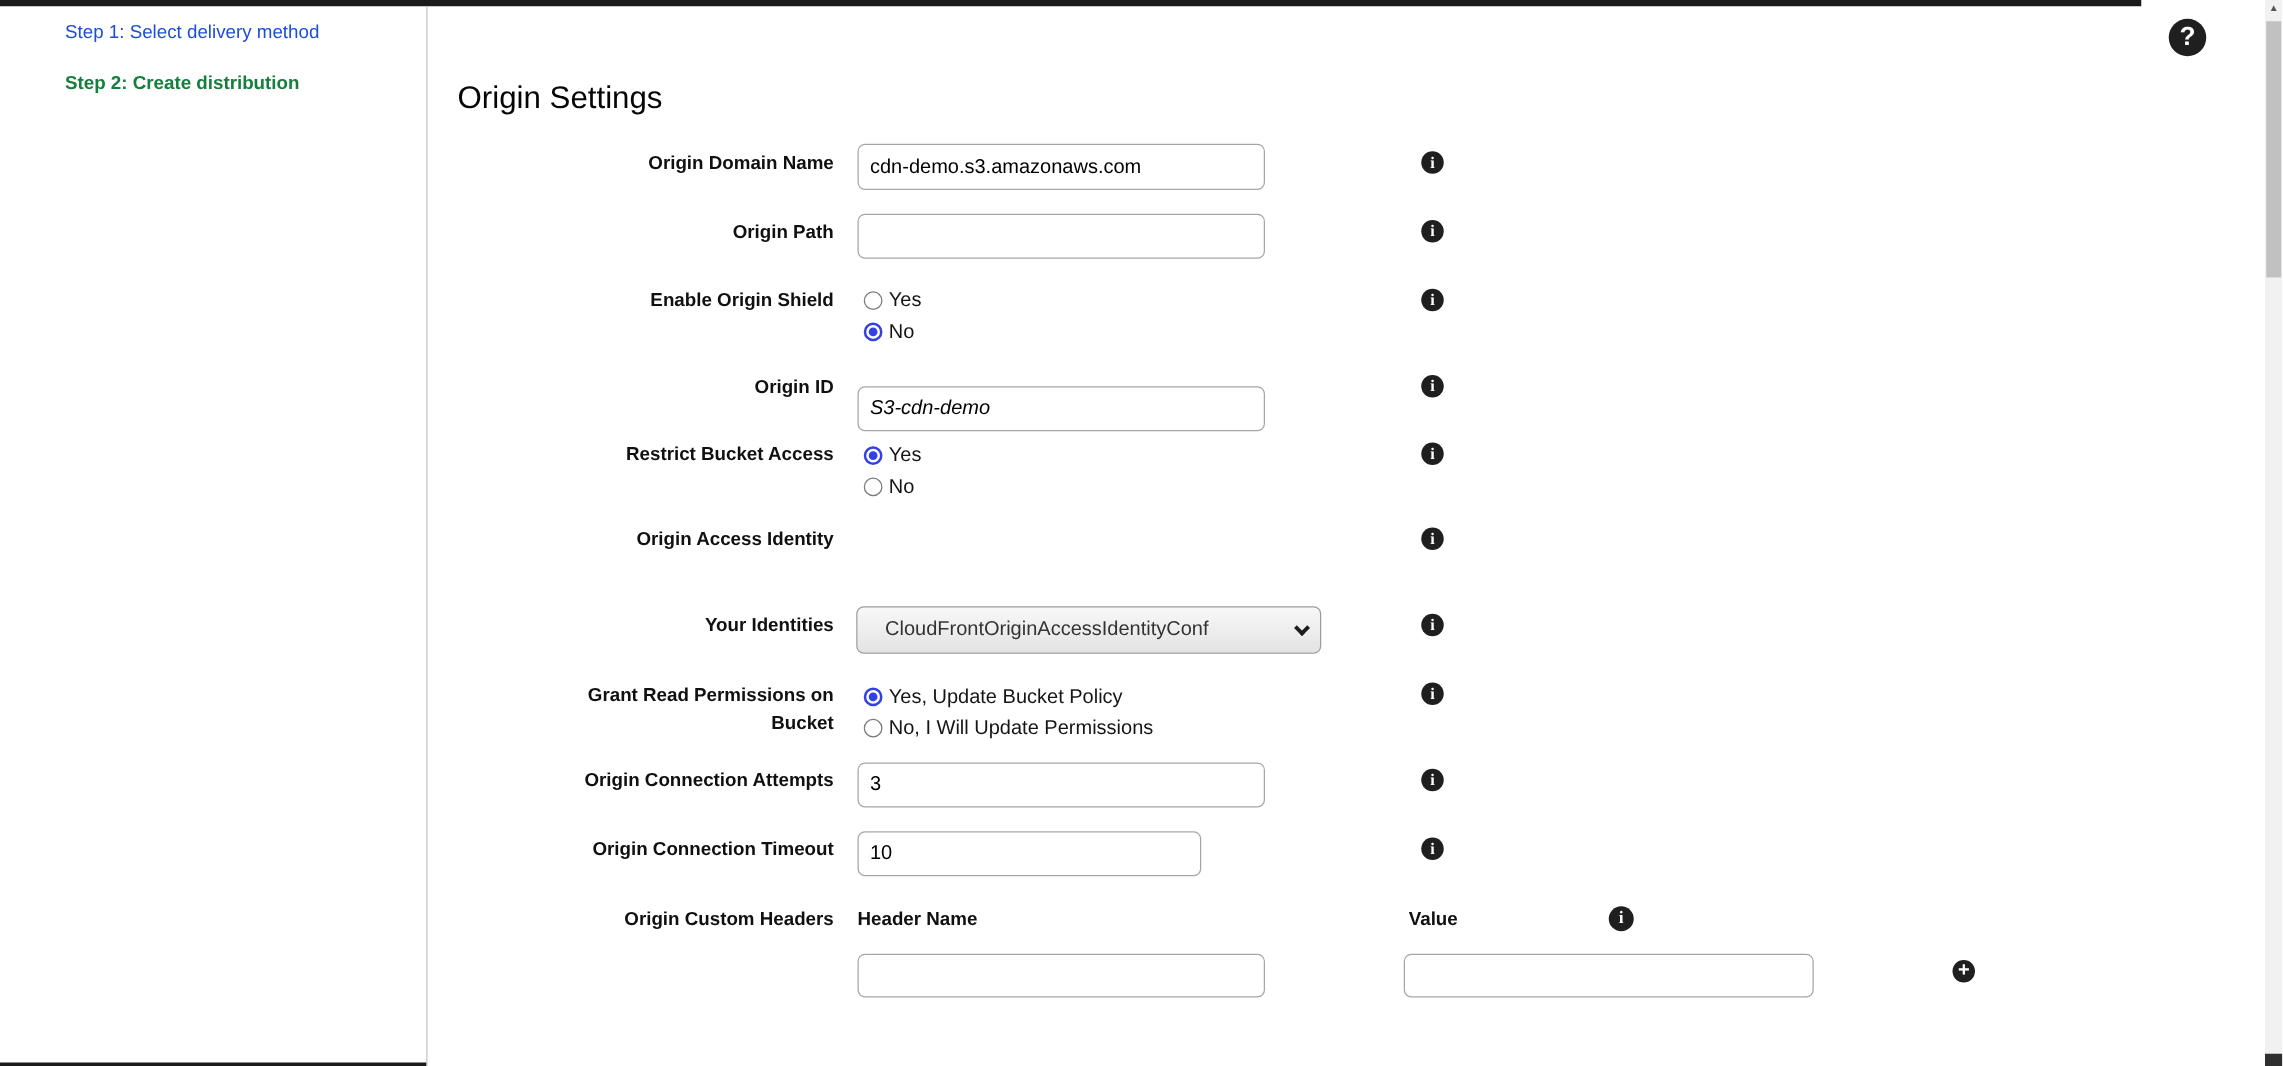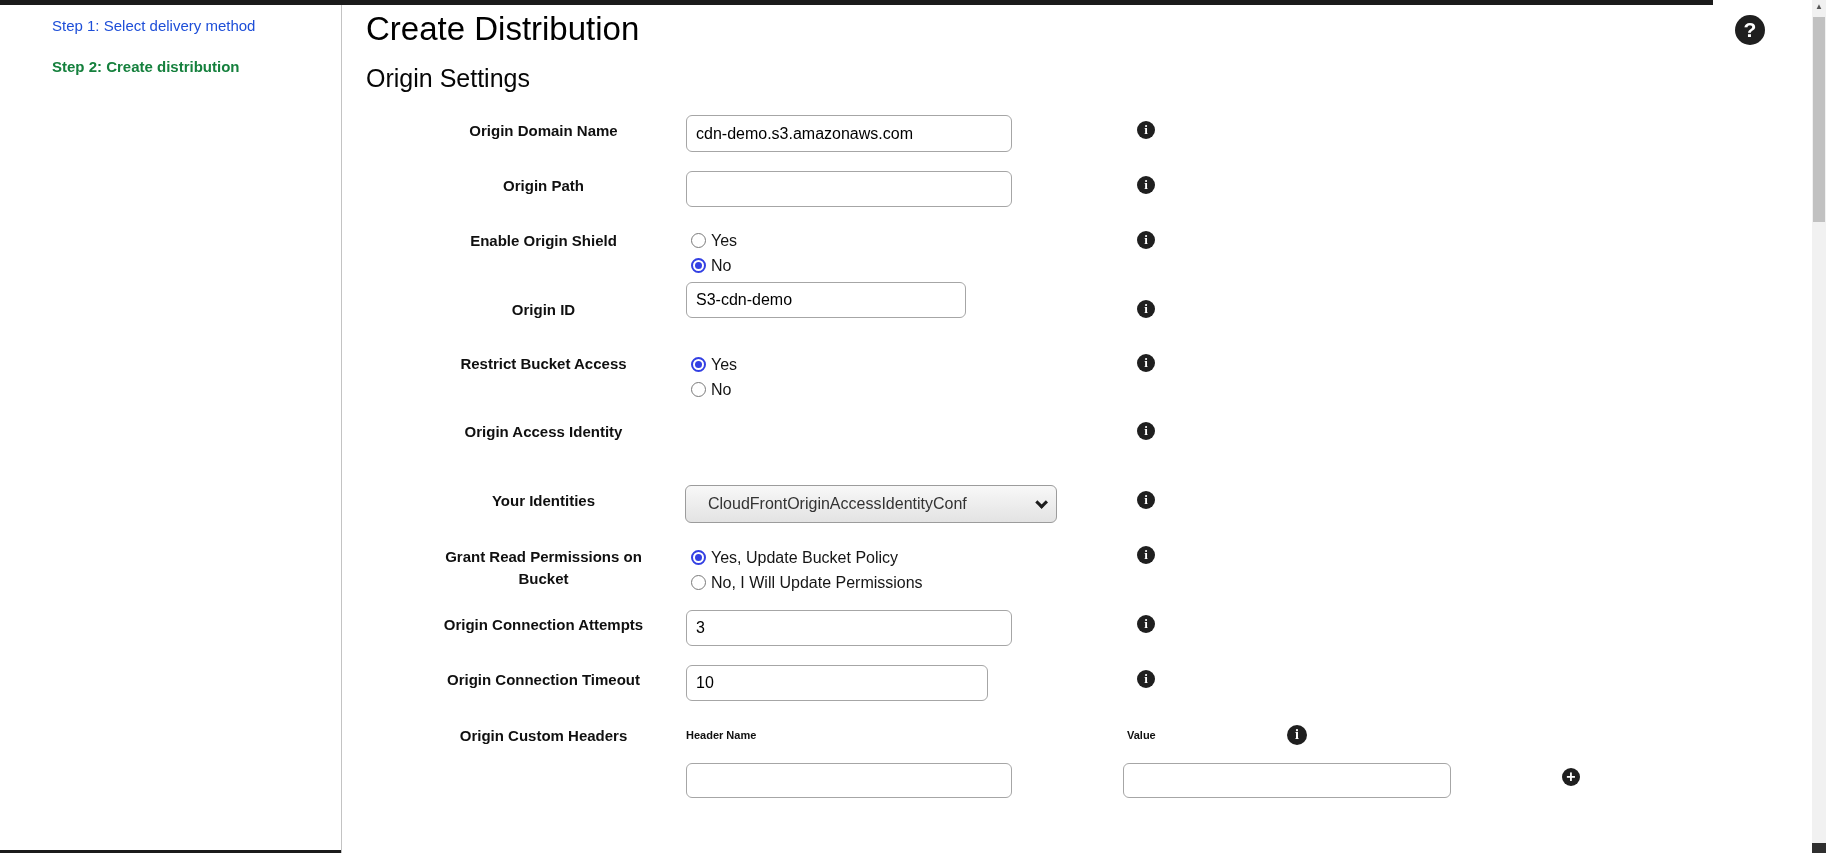--- a/index.html
+++ b/index.html
@@ -17,21 +17,21 @@
 
   .page-title { position:absolute; left:366px; top:10px; font-size:33px; font-weight:400; color:#000; white-space:nowrap; }
   .section-h { position:absolute; left:366px; font-weight:400; color:#060606; white-space:nowrap;text-align:right; }
   .section-origin { top:64px; font-size:25px; }
   .section-cache { top:818px; font-size:28px; }
 
   .help { position:absolute; left:1735px; top:15px; width:30px; height:30px; border-radius:50%;
           background:#1f1f1f; color:#fff; font-size:21px; font-weight:bold;
           display:flex; align-items:center; justify-content:center; cursor:pointer; }
 
-  .flabel { position:absolute; left:420px; width:247px; text-align:center;
+  .flabel { position:absolute; left:420px; width:247px; text-align:right;
             font-size:15px; font-weight:bold; color:#101010; line-height:19px; }
   .flabel.twoline { line-height:22px; }
 
   .tinput { position:absolute; height:36px; border:1px solid #a6a6a6; border-radius:6px;
             font-family:"Liberation Sans", sans-serif; font-size:16px; color:#000;
             padding:16px 9px; background:#fff; outline:none; }
 
   .radio-group { position:absolute; left:691px; }
   .radio-line { display:flex; align-items:center; height:25px; cursor:pointer; }
   .radio { width:15px; height:15px; border-radius:50%; background:#fff; border:1px solid #7a7a7a;
@@ -46,21 +46,21 @@
                display:flex; align-items:center; padding:0 12px 0 22px; cursor:pointer; }
   .selectbox .sel-text { font-size:16px; color:#333; white-space:nowrap; overflow:hidden; flex:1; }
   .chev { width:9px; height:9px; border-right:3px solid #1d1d1d; border-bottom:3px solid #1d1d1d;
           transform:rotate(45deg) translateY(-3px); flex:0 0 9px; margin-left:8px; }
 
   .info { position:absolute; width:18px; height:18px; border-radius:50%; background:#1f1f1f;
           color:#fff; display:flex; align-items:center; justify-content:center;
           font-family:"Liberation Serif", serif; font-size:13px; font-weight:bold; font-style:normal; cursor:pointer; }
   .info.big { width:20px; height:20px; font-size:14px; }
 
-  .sublabel { position:absolute; font-size:11px; font-weight:bold; color:#101010; line-height:19px; white-space:nowrap; }
+  .sublabel { position:absolute; font-size:15px; font-weight:bold; color:#101010; line-height:19px; white-space:nowrap; }
 
   .plus { position:absolute; left:1562px; top:768px; width:18px; height:18px; border-radius:50%;
           background:#1f1f1f; color:#fff; font-size:16px; font-weight:bold; line-height:1;
           display:flex; align-items:center; justify-content:center; cursor:pointer; }
 
   .scrollbar { position:absolute; left:1812px; top:0; width:14px; height:853px; background:#f1f1f1; }
   .scroll-arrow { position:absolute; left:0; top:2px; width:14px; text-align:center;
                   font-size:8px; color:#555; cursor:pointer; }
   .scroll-thumb { position:absolute; left:1px; top:17px; width:12px; height:205px; background:#c1c1c1; cursor:pointer; }
   .scroll-corner { position:absolute; left:0; top:843px; width:14px; height:10px; background:#2f2f2f; }
@@ -70,21 +70,20 @@
 
 <div class="screen">
 
   <div class="topbar"></div>
   <div class="sidebar-divider"></div>
   <div class="sidebar-bottom"></div>
 
   <a class="step step1">Step 1: Select delivery method</a>
   <div class="step step2">Step 2: Create distribution</div>
 
-  <h1 class="page-title">Create Distribution</h1>
   <div class="help">?</div>
 
   <h2 class="section-h section-origin">Origin Settings</h2>
 
   <div class="flabel" style="top:121px">Origin Domain Name</div>
   <input class="tinput" style="left: 686px; top: 115px; width: 326px; height: 37px;" type="text" value="cdn-demo.s3.amazonaws.com">
   <div class="info" style="left:1137px; top:121px">i</div>
 
   <div class="flabel" style="top:176px">Origin Path</div>
   <input class="tinput" style="left: 686px; top: 171px; width: 326px;" type="text" value="">
@@ -97,21 +96,21 @@
       <span class="radio-text">Yes</span>
     </label>
     <label class="radio-line">
       <span class="radio checked"></span>
       <span class="radio-text">No</span>
     </label>
   </div>
   <div class="info" style="left:1137px; top:231px">i</div>
 
   <div class="flabel" style="top:300px">Origin ID</div>
-  <input class="tinput" style="left: 686px; top: 282px; width: 280px;" type="text" value="S3-cdn-demo">
+  <input class="tinput" style="left: 686px; top: 309px; width: 326px; font-style: italic;" type="text" value="S3-cdn-demo">
   <div class="info" style="left:1137px; top:300px">i</div>
 
   <div class="flabel" style="top:354px">Restrict Bucket Access</div>
   <div class="radio-group" style="top:352px">
     <label class="radio-line">
       <span class="radio checked"></span>
       <span class="radio-text">Yes</span>
     </label>
     <label class="radio-line">
       <span class="radio"></span>
@@ -141,21 +140,21 @@
       <span class="radio-text">No, I Will Update Permissions</span>
     </label>
   </div>
   <div class="info" style="left:1137px; top:546px">i</div>
 
   <div class="flabel" style="top:615px">Origin Connection Attempts</div>
   <input class="tinput" style="left: 686px; top: 610px; width: 326px;" type="text" value="3">
   <div class="info" style="left:1137px; top:615px">i</div>
 
   <div class="flabel" style="top:670px">Origin Connection Timeout</div>
-  <input class="tinput" style="left: 686px; top: 665px; width: 302px;" type="text" value="10">
+  <input class="tinput" style="left: 686px; top: 665px; width: 275px;" type="text" value="10">
   <div class="info" style="left:1137px; top:670px">i</div>
 
   <div class="flabel" style="top:726px">Origin Custom Headers</div>
   <div class="sublabel" style="left:686px; top:726px">Header Name</div>
   <div class="sublabel" style="left:1127px; top:726px">Value</div>
   <div class="info big" style="left:1287px; top:725px">i</div>
   <input class="tinput" style="left: 686px; top: 763px; width: 326px; height: 35px;" type="text" value="">
   <input class="tinput" style="left: 1123px; top: 763px; width: 328px; height: 35px;" type="text" value="">
   <div class="plus">
     <span>+</span>

